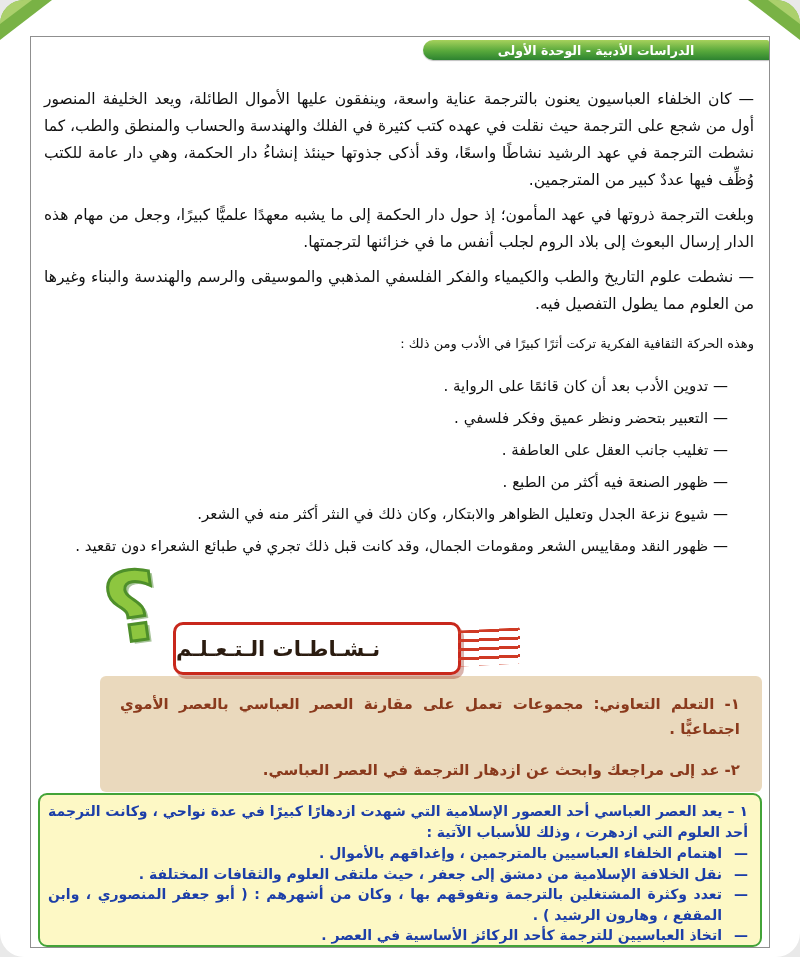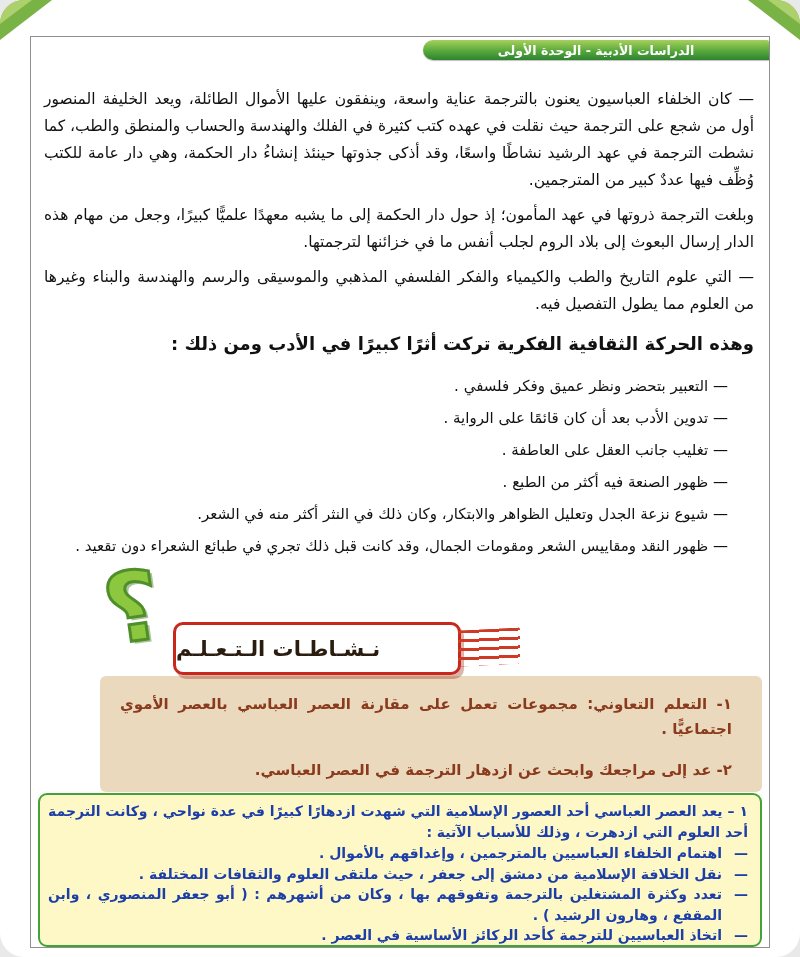--- a/index.html
+++ b/index.html
@@ -34,21 +34,21 @@
     border-top-right-radius:2px;
     border-top-left-radius:10px;border-bottom-left-radius:10px;
     display:flex;align-items:center;justify-content:center;
     color:#ffffff;font-size:12.5px;font-weight:bold;
     z-index:3;
     box-shadow:0 1px 1px rgba(0,0,0,.25);
   }
   
   .content{position:absolute;top:86px;right:46px;left:44px;z-index:2;}
   .para{font-size:15.5px;line-height:27px;text-align:justify;margin:0 0 8px 0;}
-  .bold-heading{font-size:18px;line-height:27px;font-weight:bold;margin:12px 0 16px 0;}
+  .bold-heading{font-size:13px;line-height:27px;font-weight:normal;margin:12px 0 16px 0;}
   .effects-list .item{font-size:15px;line-height:27px;margin:0 26px 5px 0;}
   
   .qmark{
     position:absolute;top:556px;left:104px;z-index:5;
     font-size:96px;line-height:1.1;font-weight:bold;
     color:#8dc63f;
     -webkit-text-stroke:3px #4e8f2a;
     text-shadow:3px 3px 0 rgba(62,125,34,.45);
     transform:rotate(-8deg);
   }
@@ -67,21 +67,21 @@
     border-radius:2px;
   }
   
   .activities{
     position:absolute;top:676px;left:100px;width:662px;height:116px;z-index:1;
     background:#ead9bd;border-radius:6px;
     box-sizing:border-box;padding:16px 22px 0 20px;
   }
   .activities .item{
     font-size:15px;line-height:25px;font-weight:bold;color:#8a3a1d;
-    text-align:justify;margin:0 8px 16px 0;
+    text-align:justify;margin:0 0 16px 0;
   }
   
   .answer-box{
     position:absolute;top:793px;left:38px;width:724px;height:154px;z-index:3;
     background:#fdf8c5;
     border:2px solid #43a338;border-radius:9px;
     box-sizing:border-box;padding:6px 12px 4px 8px;
     color:#1c3ea8;font-weight:bold;font-size:14px;line-height:20.5px;
     overflow:hidden;
   }
@@ -102,25 +102,25 @@
 
   <div class="frame"></div>
 
   <div class="ribbon">
     <span>الدراسات الأدبية - الوحدة الأولى</span>
   </div>
 
   <div class="content">
     <p class="para">— كان الخلفاء العباسيون يعنون بالترجمة عناية واسعة، وينفقون عليها الأموال الطائلة، ويعد الخليفة المنصور أول من شجع على الترجمة حيث نقلت في عهده كتب كثيرة في الفلك والهندسة والحساب والمنطق والطب، كما نشطت الترجمة في عهد الرشيد نشاطًا واسعًا، وقد أذكى جذوتها حينئذ إنشاءُ دار الحكمة، وهي دار عامة للكتب وُظِّف فيها عددٌ كبير من المترجمين.</p>
     <p class="para">وبلغت الترجمة ذروتها في عهد المأمون؛ إذ حول دار الحكمة إلى ما يشبه معهدًا علميًّا كبيرًا، وجعل من مهام هذه الدار إرسال البعوث إلى بلاد الروم لجلب أنفس ما في خزائنها لترجمتها.</p>
-    <p class="para">— التي علوم التاريخ والطب والكيمياء والفكر الفلسفي المذهبي والموسيقى والرسم والهندسة والبناء وغيرها من العلوم مما يطول التفصيل فيه.</p>
+    <p class="para">— نشطت علوم التاريخ والطب والكيمياء والفكر الفلسفي المذهبي والموسيقى والرسم والهندسة والبناء وغيرها من العلوم مما يطول التفصيل فيه.</p>
     <p class="bold-heading">وهذه الحركة الثقافية الفكرية تركت أثرًا كبيرًا في الأدب ومن ذلك :</p>
     <div class="effects-list">
+      <div class="item">— تدوين الأدب بعد أن كان قائمًا على الرواية .</div>
       <div class="item">— التعبير بتحضر ونظر عميق وفكر فلسفي .</div>
-      <div class="item">— تدوين الأدب بعد أن كان قائمًا على الرواية .</div>
       <div class="item">— تغليب جانب العقل على العاطفة .</div>
       <div class="item">— ظهور الصنعة فيه أكثر من الطبع .</div>
       <div class="item">— شيوع نزعة الجدل وتعليل الظواهر والابتكار، وكان ذلك في النثر أكثر منه في الشعر.</div>
       <div class="item">— ظهور النقد ومقاييس الشعر ومقومات الجمال، وقد كانت قبل ذلك تجري في طبائع الشعراء دون تقعيد .</div>
     </div>
   </div>
 
   <div class="qmark">؟</div>
   <div class="banner-box">
     <span class="banner-title">نـشـاطـات الـتـعـلـم</span>

